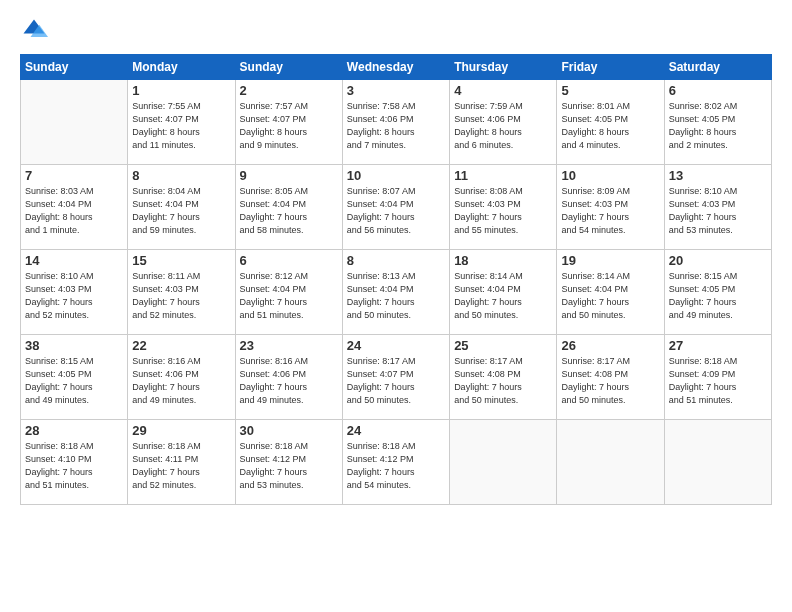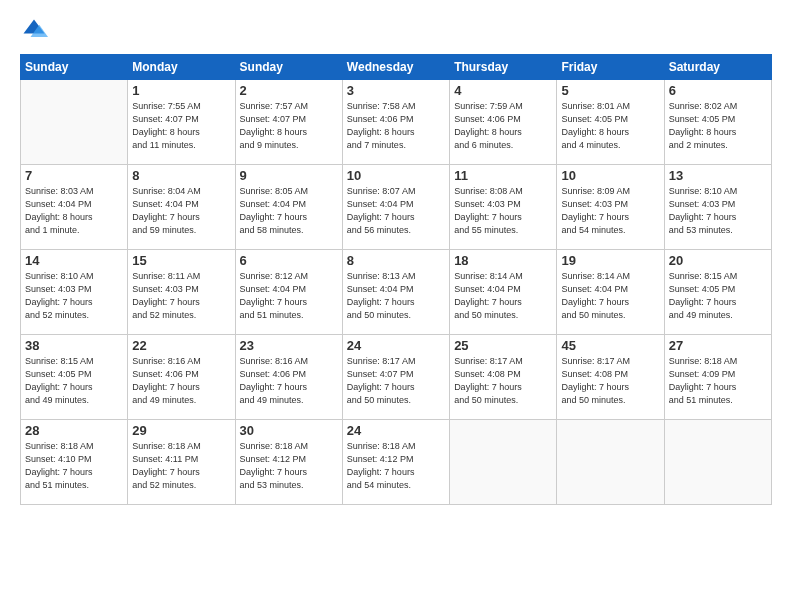--- a/index.html
+++ b/index.html
@@ -239,21 +239,21 @@
           </td>
           <td>
             <span class="day-num">24</span>
             <div class="day-info">Sunrise: 8:17 AM<br>Sunset: 4:07 PM<br>Daylight: 7 hours<br>and 50 minutes.</div>
           </td>
           <td>
             <span class="day-num">25</span>
             <div class="day-info">Sunrise: 8:17 AM<br>Sunset: 4:08 PM<br>Daylight: 7 hours<br>and 50 minutes.</div>
           </td>
           <td>
-            <span class="day-num">45</span>
+            <span class="day-num">26</span>
             <div class="day-info">Sunrise: 8:17 AM<br>Sunset: 4:08 PM<br>Daylight: 7 hours<br>and 50 minutes.</div>
           </td>
           <td>
             <span class="day-num">27</span>
             <div class="day-info">Sunrise: 8:18 AM<br>Sunset: 4:09 PM<br>Daylight: 7 hours<br>and 51 minutes.</div>
           </td>
         </tr>
         <tr class="week-row">
           <td>
             <span class="day-num">28</span>

